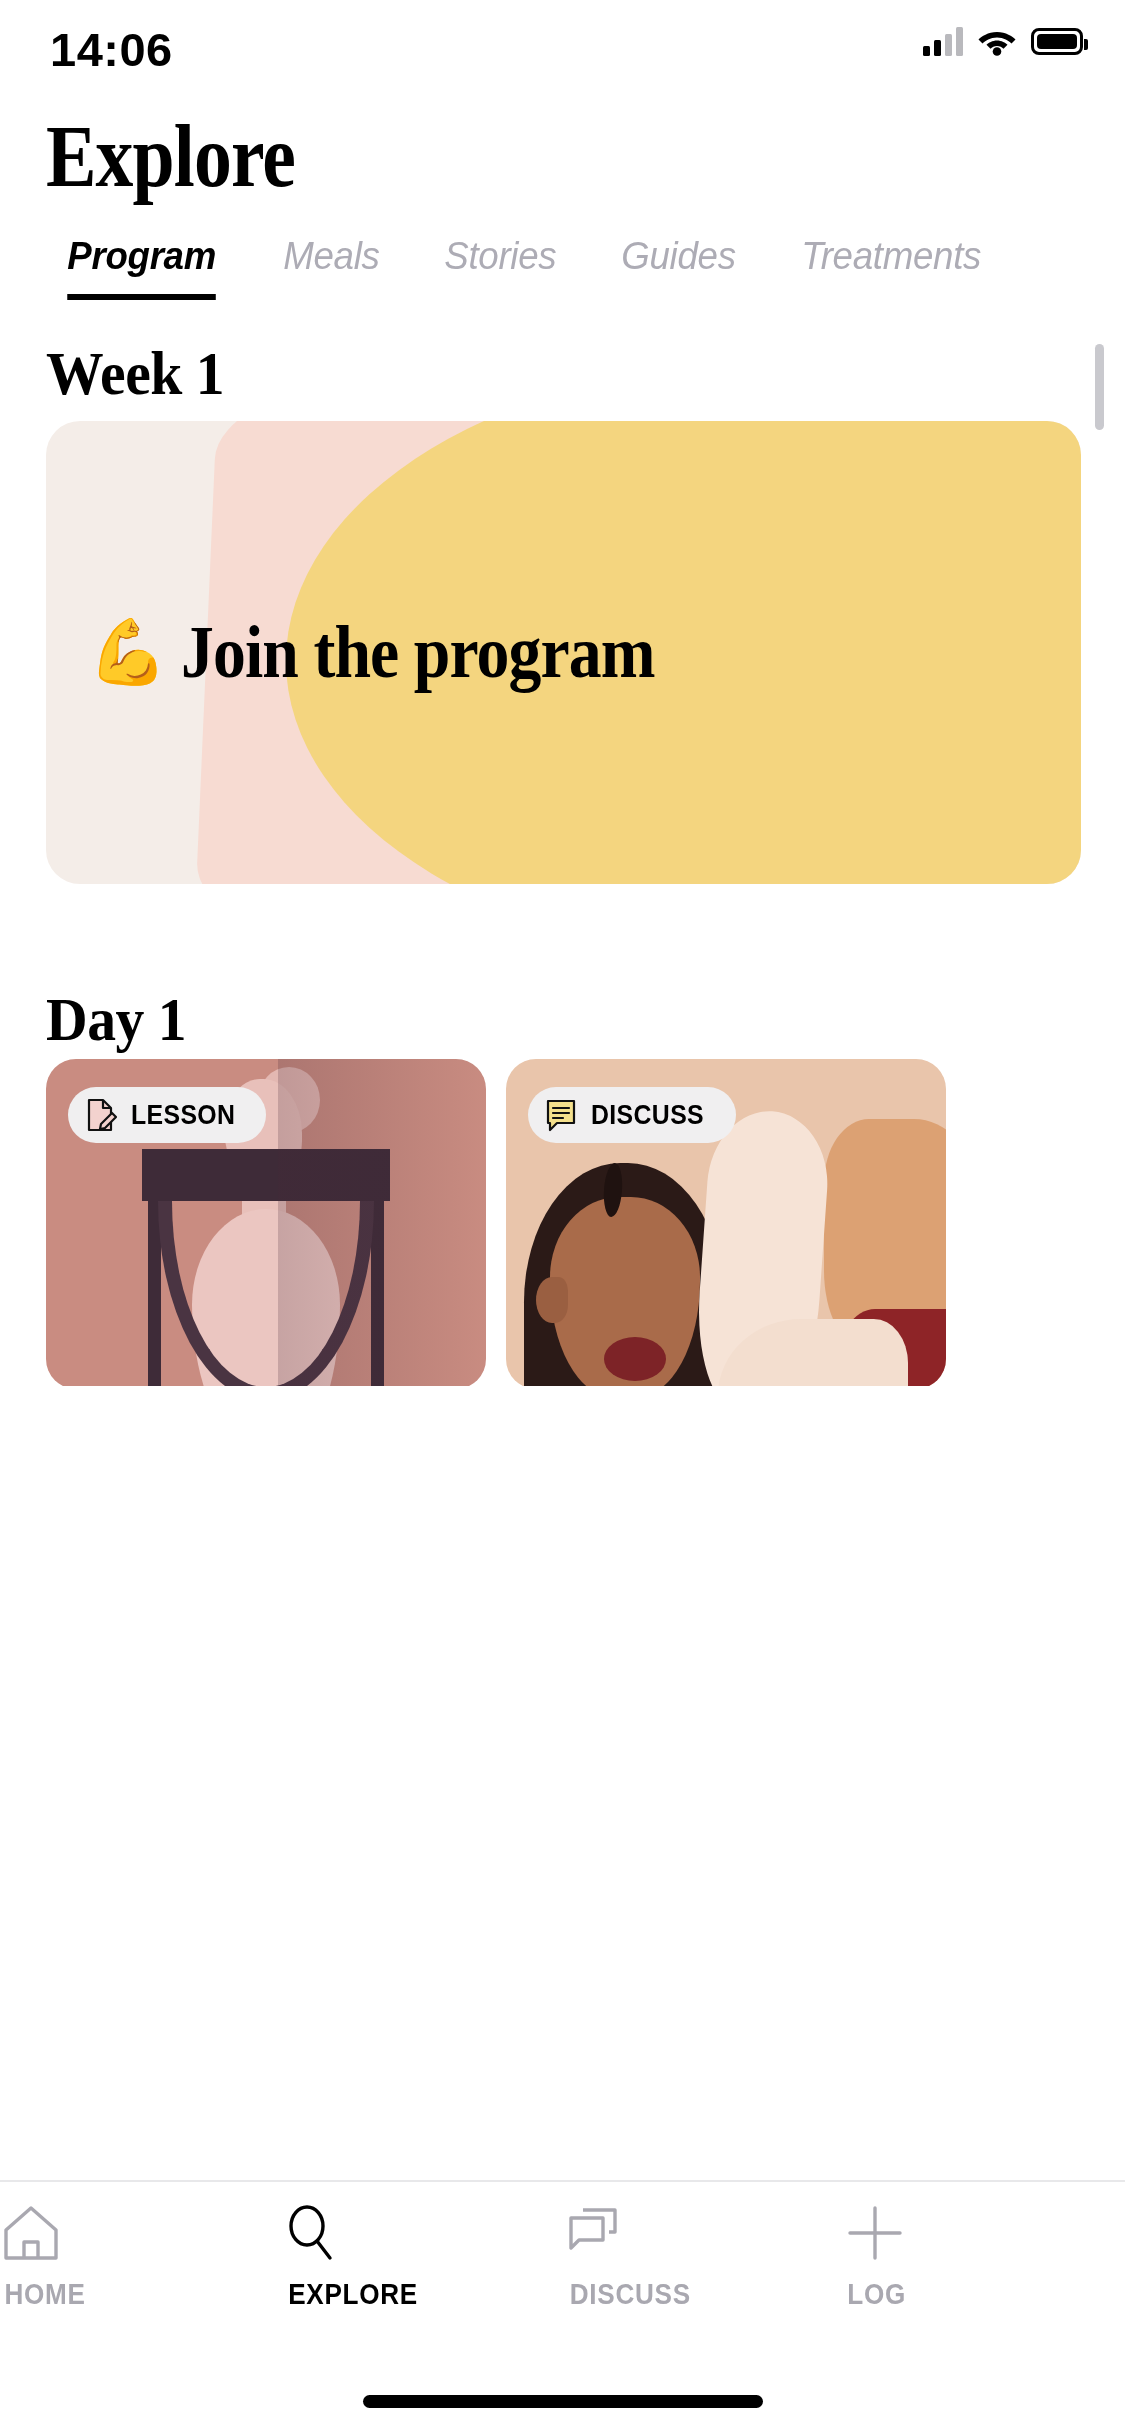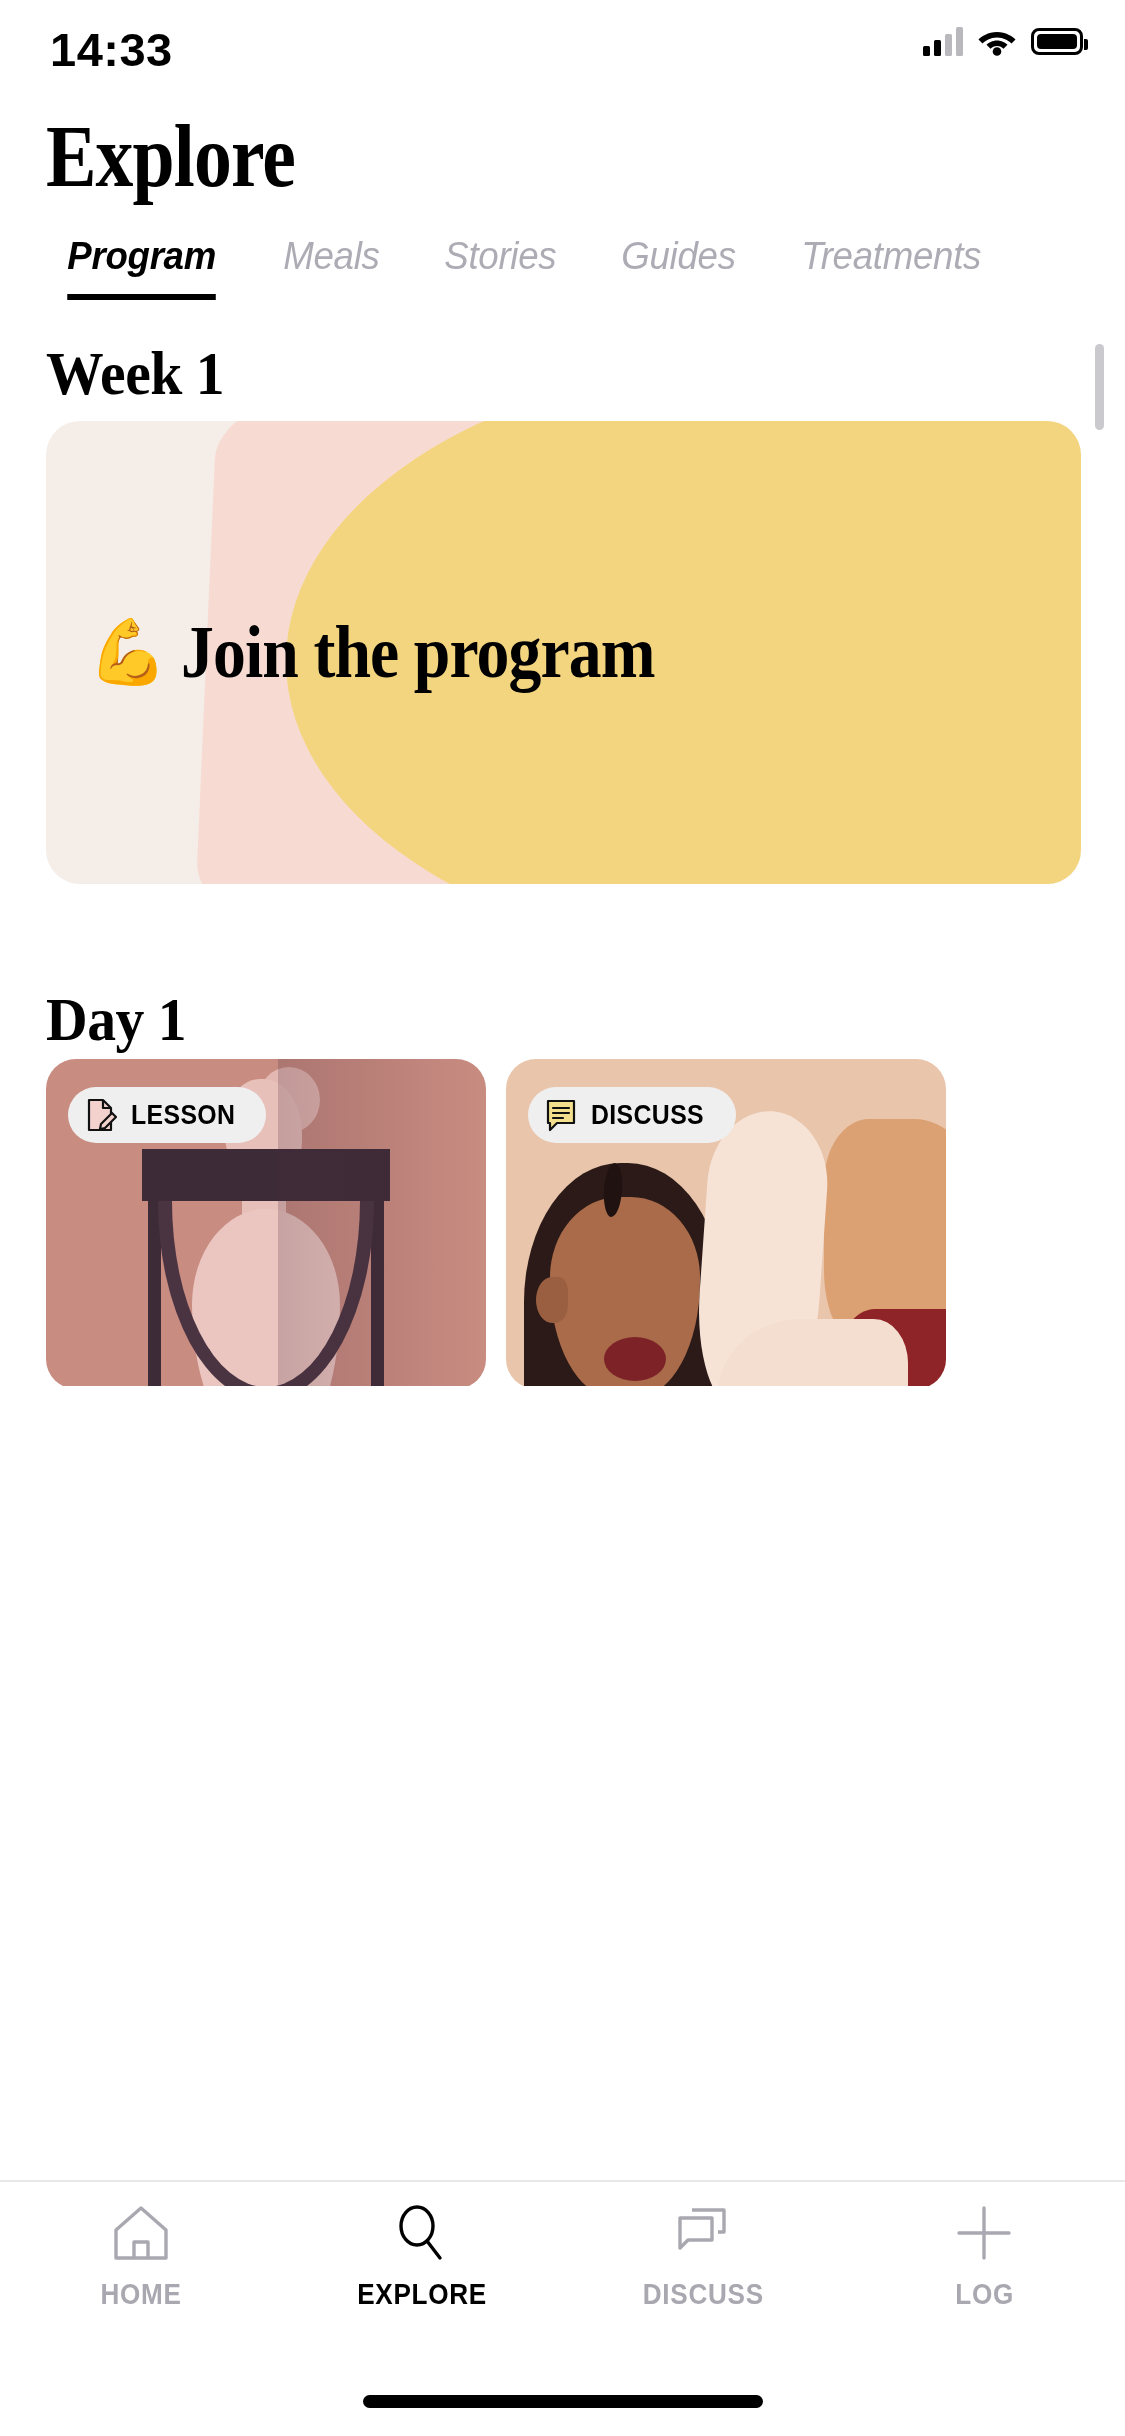--- a/index.html
+++ b/index.html
@@ -198,41 +198,41 @@
   .w2-torso {
     position:absolute; left:330px; top:250px; width:150px; height:200px;
     background:#8E2427; border-radius:26% 0 0 0 / 30% 0 0 0; z-index:4;
   }
   .nav-wrap {
     position:absolute; left:0; top:2180px; width:1125px; height:256px;
     background:#ffffff; border-top:2px solid #e8e8ea;
   }
   .nav-items { display:flex; width:1125px; height:160px; padding-top:20px; }
   .nav-item {
-    flex:1; display:flex; flex-direction:column; align-items:center; gap:14px;
+    flex:1; display:flex; flex-direction:column; align-items:flex-start; gap:14px;
   }
   .nav-ico { height:62px; display:flex; align-items:center; justify-content:center; }
   .nav-lab {
     font-size:29px; font-weight:600; color:#a9a8b0; letter-spacing:0.8px;
     font-family:"Liberation Sans", sans-serif;
     transform:scaleX(0.9);
   }
   .nav-item.active .nav-lab { color:#000; }
   .home-ind {
     position:absolute; left:50%; transform:translateX(-50%); bottom:28px;
     width:400px; height:13px; background:#000; border-radius:8px;
   }
 </style>
 </head>
 <body>
 
 <div class="phone">
 
   <div class="statusbar">
-    <div class="sb-time">14:33</div>
+    <div class="sb-time">14:06</div>
     <div class="sb-right">
       <span class="sig">
           <i></i>
           <i></i>
           <i></i>
           <i></i>
         </span>
       <svg width="40" height="29" viewBox="0 0 40 29">
         <path d="M20 5 C11 5 4.5 9.5 1.5 12.5 L5.5 16.5 C8 14 13.5 10.5 20 10.5 C26.5 10.5 32 14 34.5 16.5 L38.5 12.5 C35.5 9.5 29 5 20 5 Z" fill="#000"></path>
         <path d="M20 13.5 C15.5 13.5 11.5 15.8 9.5 17.8 L13.5 21.8 C15 20.3 17.3 19 20 19 C22.7 19 25 20.3 26.5 21.8 L30.5 17.8 C28.5 15.8 24.5 13.5 20 13.5 Z" fill="#000"></path>

